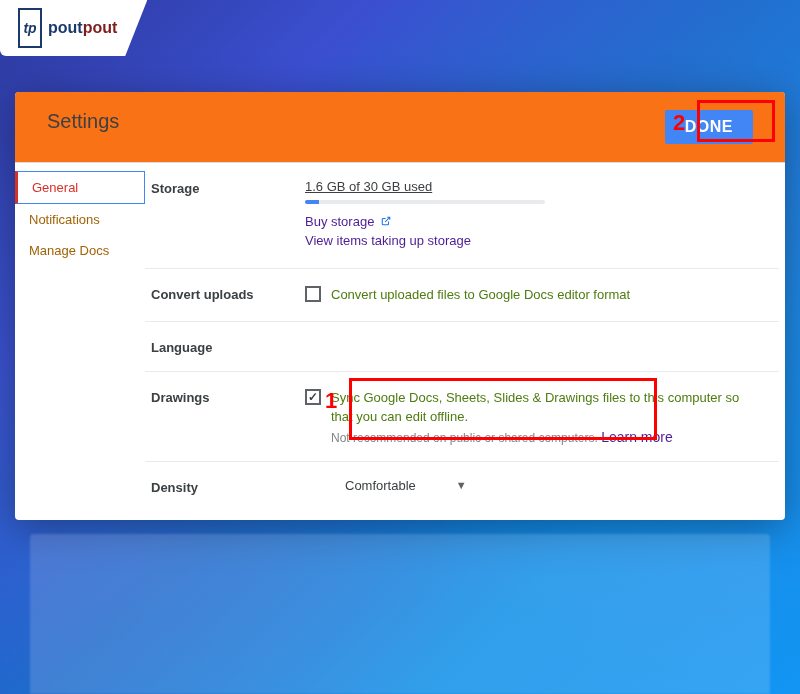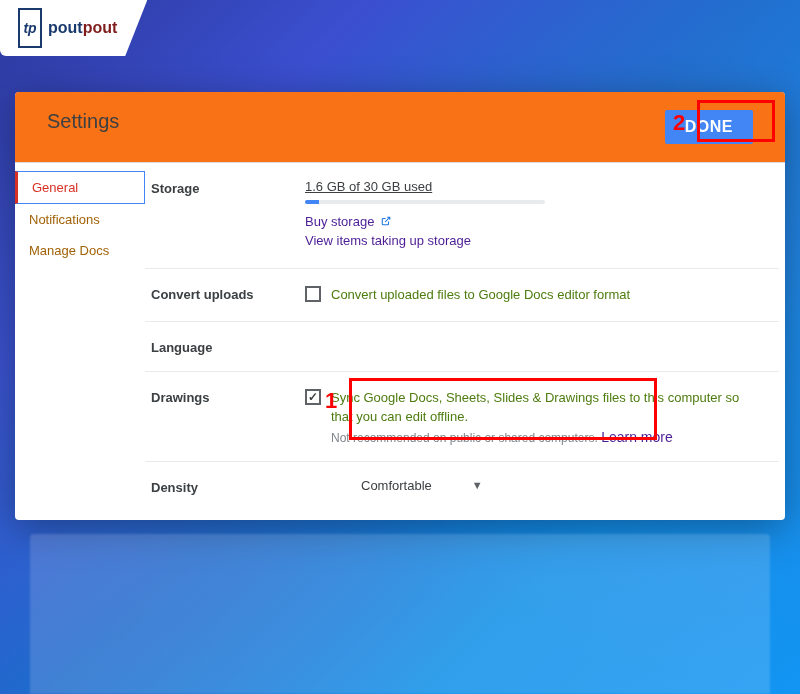--- a/index.html
+++ b/index.html
@@ -164,21 +164,21 @@
       display: inline-flex; align-items: center; justify-content: center;
     }
     .checkbox.checked::after {
       content: '✓'; font-size: 12px; color: #3c4043; font-weight: bold;
     }
     .checkbox-text { color: #4d7c0f; line-height: 1.5; }
     .sub-text { color: #80868b; font-size: 12px; margin-top: 2px; }
     .dropdown {
       display: inline-flex; align-items: center; gap: 40px;
       font-size: 13px; color: #3c4043; cursor: pointer;
-      margin-left: 56px;
+      margin-left: 40px;
     }
     .dropdown .arrow { color: #5f6368; font-size: 11px; }
     .annotation-box {
       position: absolute;
       border: 3px solid #ff0000;
       pointer-events: none;
       z-index: 50;
     }
     .annotation-num {
       position: absolute;

